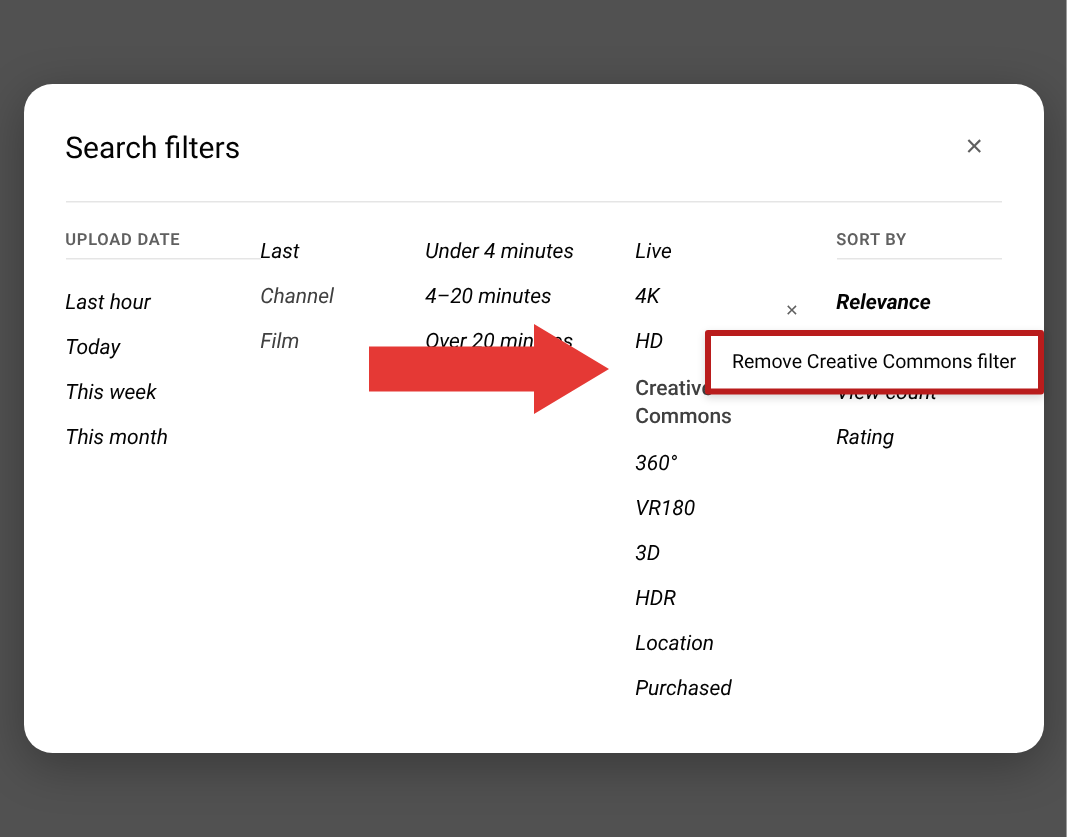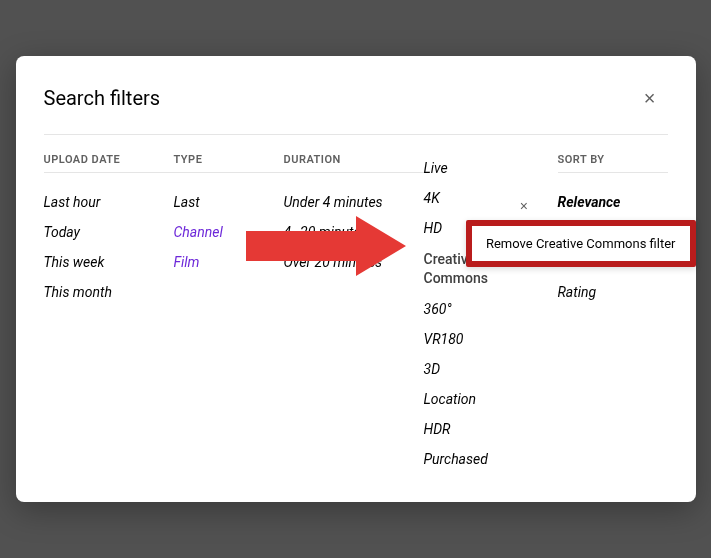--- a/index.html
+++ b/index.html
@@ -18,21 +18,21 @@
 
     .bg-overlay {
       position: absolute;
       inset: 0;
       background: rgba(0,0,0,0.4);
     }
 
     .modal {
       position: relative;
       background: #fff;
-      border-radius: 8px;
+      border-radius: 19px;
       width: 680px;
       padding: 24px 28px 28px 28px;
       box-shadow: 0 8px 32px rgba(0,0,0,0.3);
       z-index: 10;
     }
 
     .modal-header {
       display: flex;
       align-items: center;
       justify-content: space-between;
@@ -92,21 +92,21 @@
     .filter-item {
       font-size: 14px;
       color: #030303;
       padding: 7px 0;
       cursor: pointer;
       white-space: nowrap;
       font-style: italic;
     }
 
     .filter-item.muted {
-      color: #6d28d9;
+      color: #404040;
       cursor: default;
     }
 
     .filter-item.bold {
       font-weight: 700;
     }
 
     
     .arrow-container {
       position: absolute;
@@ -141,21 +141,21 @@
       font-size: 14px;
       color: #606060;
       z-index: 31;
       display: flex;
       align-items: center;
       justify-content: center;
     }
 
     .tooltip-box {
       background: #fff;
-      border: 6px solid #b91c1c;
+      border: 4px solid #b91c1c;
       border-radius: 2px;
       padding: 10px 14px;
       font-size: 13px;
       color: #030303;
       white-space: nowrap;
       box-shadow: 0 2px 6px rgba(0,0,0,0.15);
       margin-top: 16px;
     }
 
     .creative-commons-row {
@@ -188,45 +188,43 @@
 
     <div class="col-items">
       <div class="col-header">UPLOAD DATE</div>
       <div class="filter-item">Last hour</div>
       <div class="filter-item">Today</div>
       <div class="filter-item">This week</div>
       <div class="filter-item">This month</div>
     </div>
 
     <div class="col-items">
-      <div class="col-header">TYPE</div>
       <div class="filter-item">Last</div>
       <div class="filter-item muted">Channel</div>
       <div class="filter-item muted">Film</div>
     </div>
 
     <div class="col-items">
-      <div class="col-header">DURATION</div>
       <div class="filter-item">Under 4 minutes</div>
       <div class="filter-item">4–20 minutes</div>
       <div class="filter-item">Over 20 minutes</div>
     </div>
 
     <div class="col-items" style="position:relative;">
       <div class="filter-item">Live</div>
       <div class="filter-item">4K</div>
       <div class="filter-item">HD</div>
       <div class="creative-commons-row">
         <span class="cc-text">Creative<br>Commons</span>
       </div>
       <div class="filter-item">360°</div>
       <div class="filter-item">VR180</div>
       <div class="filter-item">3D</div>
+      <div class="filter-item">HDR</div>
       <div class="filter-item">Location</div>
-      <div class="filter-item">HDR</div>
       <div class="filter-item">Purchased</div>
     </div>
 
     <div class="col-items">
       <div class="col-header">SORT BY</div>
       <div class="filter-item bold">Relevance</div>
       <div class="filter-item">Upload date</div>
       <div class="filter-item">View count</div>
       <div class="filter-item">Rating</div>
     </div>

